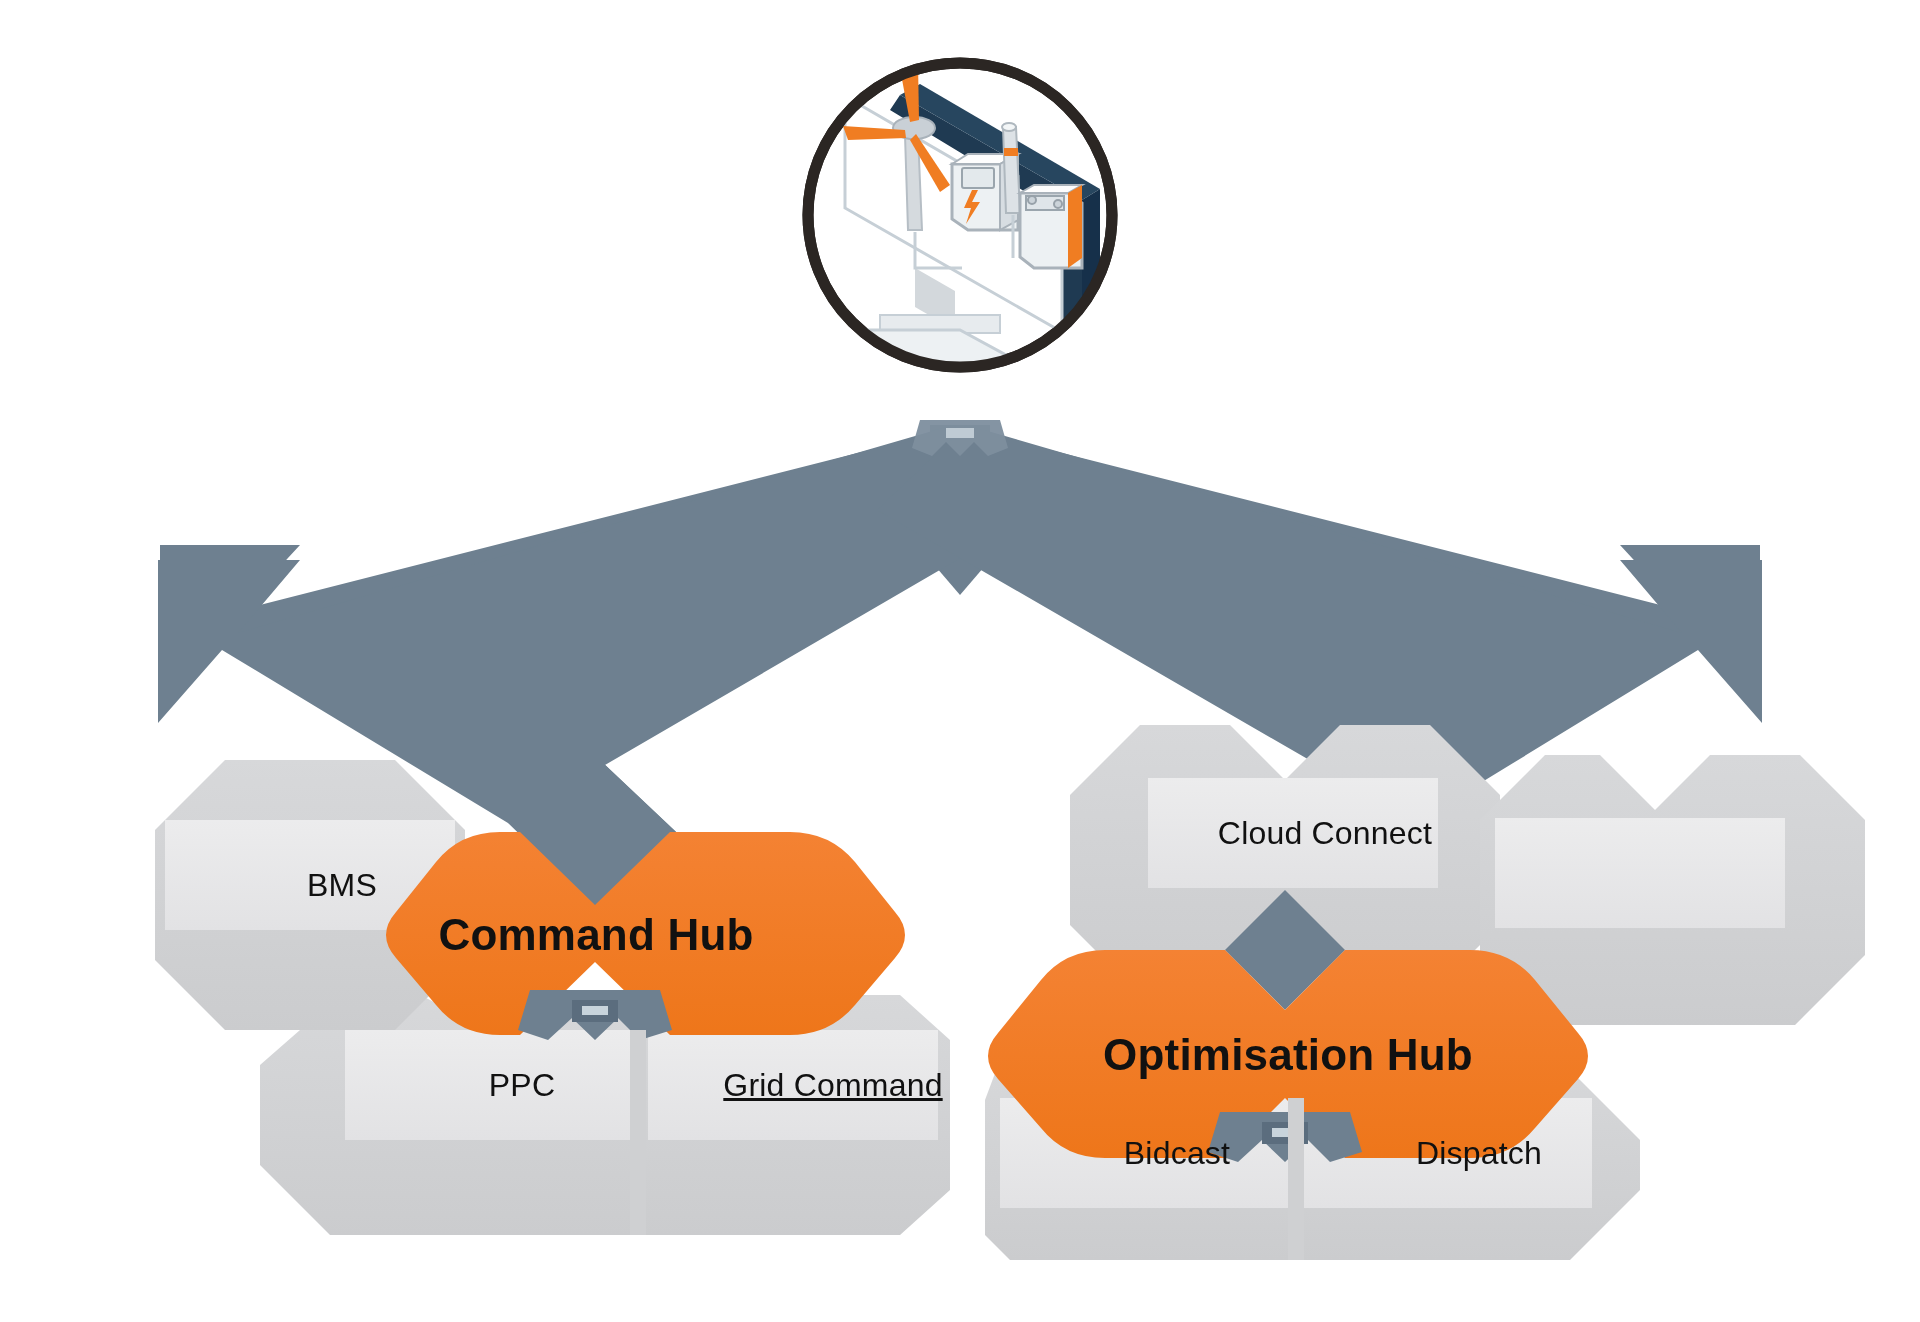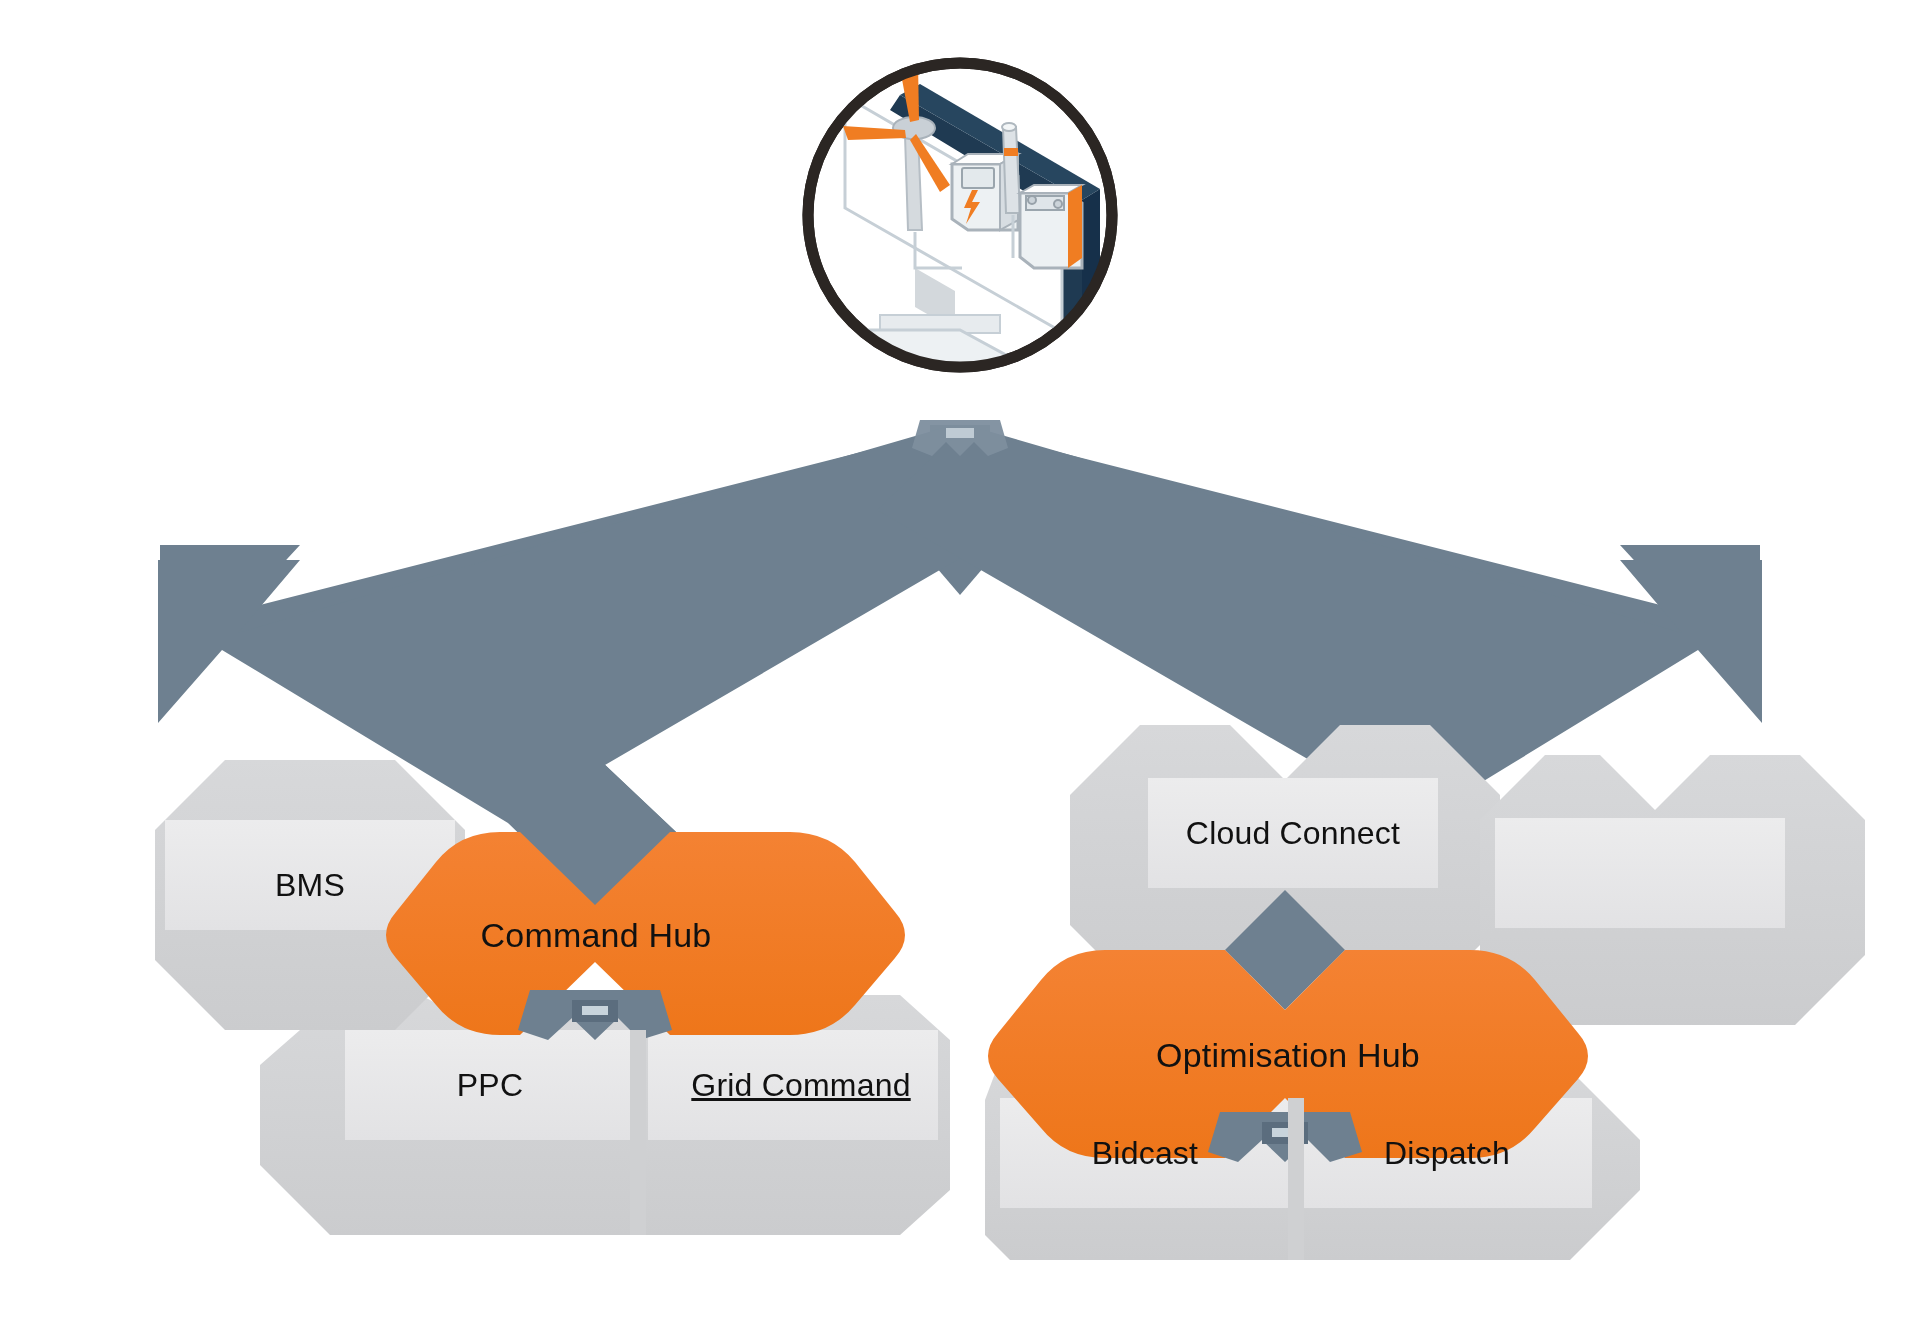--- a/index.html
+++ b/index.html
@@ -30,24 +30,25 @@
     justify-content: center;
     text-align: center;
     color: #111111;
     pointer-events: none;
     white-space: nowrap;
   }
   .leaf-label {
     font-size: 32px;
     font-weight: 400;
     letter-spacing: 0.2px;
+    padding-left: 32px;
   }
   .hub-label {
-    font-size: 34px;
-    font-weight: 400;
+    font-size: 44px;
+    font-weight: 700;
     letter-spacing: 0.2px;
   }
 </style>
 </head>
 <body>
 
 <div id="stage">
 
   <svg id="canvas" viewBox="0 0 1920 1322" xmlns="http://www.w3.org/2000/svg">
     <defs>

